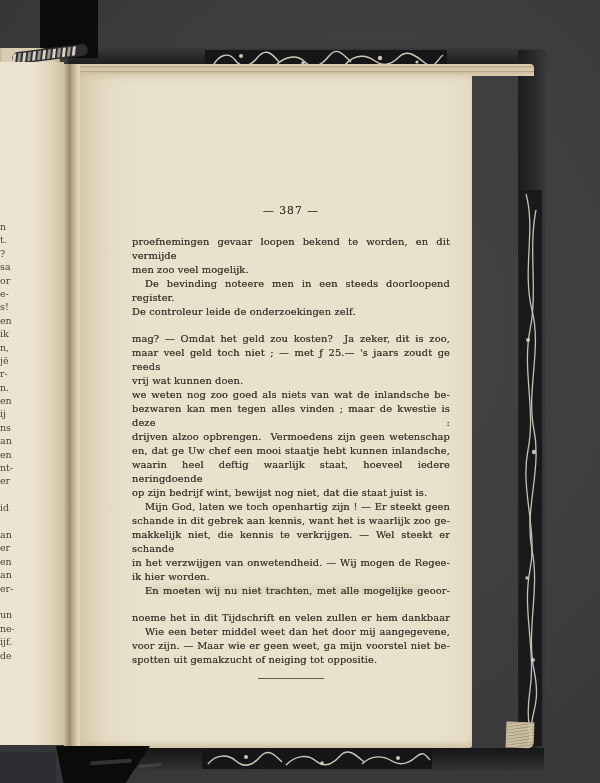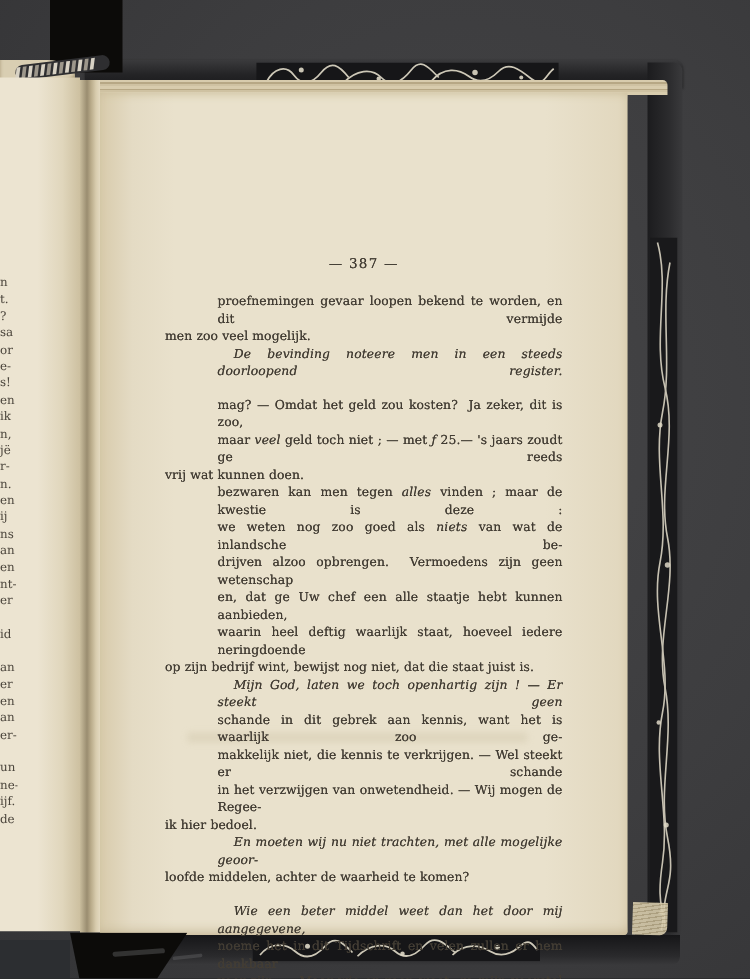--- a/index.html
+++ b/index.html
@@ -38,42 +38,42 @@
      border-radius:0 4px 0 0;}
   .stack-corner-br{position:absolute;left:506px;top:722px;width:28px;height:26px;
      background:repeating-linear-gradient(170deg,#d8ccac 0 2px,#bcae8b 2px 3px);
      border-radius:0 0 6px 0;transform:rotate(2deg);opacity:.9;}
 
   
   .page-left{position:absolute;left:0;top:62px;width:64px;height:683px;
      background:linear-gradient(90deg,#ece4d1 0,#ece4d1 30px,#e0d6bc 50px,#cdc0a0 64px);}
   .gutter{position:absolute;left:64px;top:64px;width:16px;height:682px;
      background:linear-gradient(90deg,#c9bd9d 0,#9a8d70 35%,#b9ab8a 55%,#d8ccae 80%,#e3d9c0 100%);}
-  .page-right{position:absolute;left:80px;top:74px;width:422px;height:674px;
+  .page-right{position:absolute;left:80px;top:74px;width:392px;height:674px;
      background:linear-gradient(90deg,#d8cbac 0,#e4dbc4 26px,#e9e1cc 60px,#e9e1cc 356px,#e2d8bf 414px,#d6c9a8 438px);
      box-shadow:inset 0 -7px 9px -5px #c3b492, inset 0 6px 8px -5px #cdc09e;
      border-radius:0 0 3px 0;}
 
   
   .frag-col{position:absolute;left:0;top:158px;width:14px;font-size:9.5px;
      line-height:13.4px;color:#49433a;}
   .frag{height:13.4px;overflow:hidden;}
 
   
   .text-col{position:absolute;left:52px;top:130px;width:318px;color:#423c33;
      font-size:9.9px;line-height:14px;letter-spacing:.1px;
      text-shadow:0 0 .4px #4a443a;}
   .page-num{text-align:center;line-height:14px;margin-bottom:17px;font-size:10.8px;
      letter-spacing:1px;}
   .para{margin:0;}
   .para.gap{margin-top:13px;}
   .tline{white-space:pre-wrap;}
-  .tline.just{text-align:justify;text-align-last:justify;margin-left:42px;}
-  .tline.ind{text-indent:13px;font-style:italic;}
-  .it{font-style:italic;}
+  .tline.just{text-align:justify;text-align-last:justify;}
+  .tline.ind{text-indent:13px;}
+  .it{}
   .rule{width:66px;height:0;border-top:1.1px solid #5f594c;margin:11px auto 14px auto;}
   .ghost{position:absolute;left:70px;top:512px;width:272px;height:8px;background:#c9bfa2;
      filter:blur(2.5px);opacity:.35;}
 </style>
 </head>
 <body>
 
 <div class="scene">
   <div class="bg"></div>
 
@@ -192,48 +192,48 @@
     <div class="ghost"></div>
     <div class="text-col">
       <div class="page-num">— 387 —</div>
 
     <div class="para">
           <div class="tline just"><span>proefnemingen gevaar loopen bekend te worden, en dit vermijde</span></div>
           <div class="tline"><span>men zoo veel mogelijk.</span></div>
         </div>
         <div class="para">
           <div class="tline just ind"><span>De bevinding noteere men in een steeds doorloopend register.</span></div>
+          <div class="tline"><span>De controleur leide de onderzoekingen zelf.</span></div>
         </div>
         <div class="para gap">
           <div class="tline just"><span>mag? — Omdat het geld zou kosten?  Ja zeker, dit is zoo,</span></div>
           <div class="tline just"><span>maar </span><span class="it">veel</span><span> geld toch niet ; — met </span><span class="it">ƒ</span><span> 25.— 's jaars zoudt ge reeds</span></div>
           <div class="tline"><span>vrij wat kunnen doen.</span></div>
         </div>
         <div class="para">
+          <div class="tline just"><span>we weten nog zoo goed als </span><span class="it">niets</span><span> van wat de inlandsche be-</span></div>
           <div class="tline just"><span>bezwaren kan men tegen </span><span class="it">alles</span><span> vinden ; maar de kwestie is deze :</span></div>
-          <div class="tline just"><span>we weten nog zoo goed als </span><span class="it">niets</span><span> van wat de inlandsche be-</span></div>
           <div class="tline just"><span>drijven alzoo opbrengen.  Vermoedens zijn geen wetenschap</span></div>
-          <div class="tline just"><span>en, dat ge Uw chef een alle staatje hebt kunnen aanbieden,</span></div>
+          <div class="tline just"><span>en, dat ge Uw chef een mooi staatje hebt kunnen inlandsche,</span></div>
           <div class="tline just"><span>waarin heel deftig waarlijk staat, hoeveel iedere neringdoende</span></div>
           <div class="tline"><span>op zijn bedrijf wint, bewijst nog niet, dat die staat juist is.</span></div>
         </div>
         <div class="para">
           <div class="tline just ind"><span>Mijn God, laten we toch openhartig zijn ! — Er steekt geen</span></div>
           <div class="tline just"><span>schande in dit gebrek aan kennis, want het is waarlijk zoo ge-</span></div>
           <div class="tline just"><span>makkelijk niet, die kennis te verkrijgen. — Wel steekt er schande</span></div>
           <div class="tline just"><span>in het verzwijgen van onwetendheid. — Wij mogen de Regee-</span></div>
-          <div class="tline"><span>ik hier bedoel.</span></div>
+          <div class="tline"><span>ik hier worden.</span></div>
         </div>
         <div class="para">
           <div class="tline just ind"><span>En moeten wij nu niet trachten, met alle mogelijke geoor-</span></div>
-          <div class="tline"><span>loofde middelen, achter de waarheid te komen?</span></div>
         </div>
         <div class="para gap">
+          <div class="tline just"><span>noeme het in dit Tijdschrift en velen zullen er hem dankbaar</span></div>
           <div class="tline just ind"><span>Wie een beter middel weet dan het door mij aangegevene,</span></div>
-          <div class="tline just"><span>noeme het in dit Tijdschrift en velen zullen er hem dankbaar</span></div>
           <div class="tline just"><span>voor zijn. — Maar wie er geen weet, ga mijn voorstel niet be-</span></div>
           <div class="tline"><span>spotten uit gemakzucht of neiging tot oppositie.</span></div>
         </div>
         <div class="rule"></div>
       </div>
   </div>
 
   <div class="notch-bottom"></div>
   <div class="corner-tint"></div>
   <div class="streak s1"></div>

